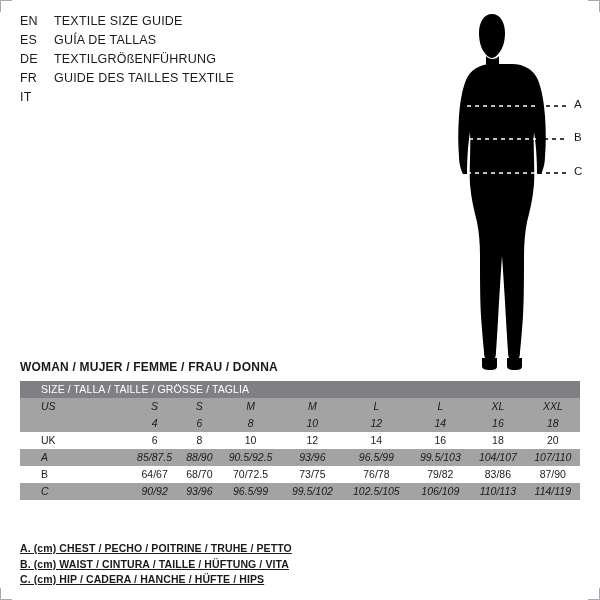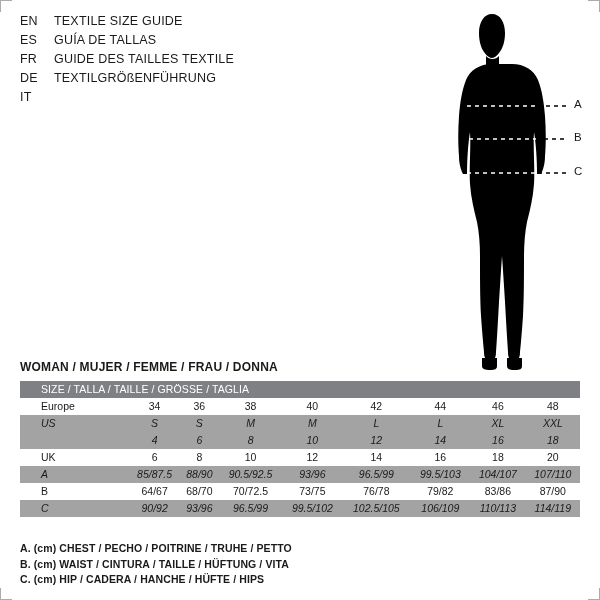--- a/index.html
+++ b/index.html
@@ -109,20 +109,21 @@
   }
   .row-light { background: #ffffff; }
   .row-shade { background: #a3a3a3; font-style: italic; }
 
   
   .notes {
     position: absolute;
     top: 541px;
     left: 20px;
     width: 560px;
+    text-decoration: underline;
   }
   .note {
     font-size: 10.5px;
     font-weight: bold;
     line-height: 15.5px;
     letter-spacing: 0.1px;
     color: #1a1a1a;
   }
 
   
@@ -150,26 +151,26 @@
   <div class="lang-block">
     <div class="lang-row">
       <span class="lang-code">EN</span>
       <span class="lang-title">TEXTILE SIZE GUIDE</span>
     </div>
     <div class="lang-row">
       <span class="lang-code">ES</span>
       <span class="lang-title">GUÍA DE TALLAS</span>
     </div>
     <div class="lang-row">
+      <span class="lang-code">DE</span>
+      <span class="lang-title">TEXTILGRÖßENFÜHRUNG</span>
+    </div>
+    <div class="lang-row">
       <span class="lang-code">FR</span>
       <span class="lang-title">GUIDE DES TAILLES TEXTILE</span>
-    </div>
-    <div class="lang-row">
-      <span class="lang-code">DE</span>
-      <span class="lang-title">TEXTILGRÖßENFÜHRUNG</span>
     </div>
     <div class="lang-row">
       <span class="lang-code">IT</span>
     </div>
   </div>
 
   <div class="figure-wrap">
     <svg width="170" height="365" viewBox="0 0 170 365" xmlns="http://www.w3.org/2000/svg">
       <g fill="#000000">
 
@@ -229,31 +230,20 @@
   </div>
 
   <div class="woman-heading">WOMAN / MUJER / FEMME / FRAU / DONNA</div>
 
   <table class="size-table">
     <tbody>
       <tr class="row-head">
         <td class="first" colspan="9">SIZE / TALLA / TAILLE / GRÖSSE / TAGLIA</td>
       </tr>
 
-      <tr class="row-light">
-        <td class="first">Europe</td>
-        <td>34</td>
-        <td>36</td>
-        <td>38</td>
-        <td>40</td>
-        <td>42</td>
-        <td>44</td>
-        <td>46</td>
-        <td>48</td>
-      </tr>
 
       <tr class="row-shade">
         <td class="first">US</td>
         <td>S</td>
         <td>S</td>
         <td>M</td>
         <td>M</td>
         <td>L</td>
         <td>L</td>
         <td>XL</td>

